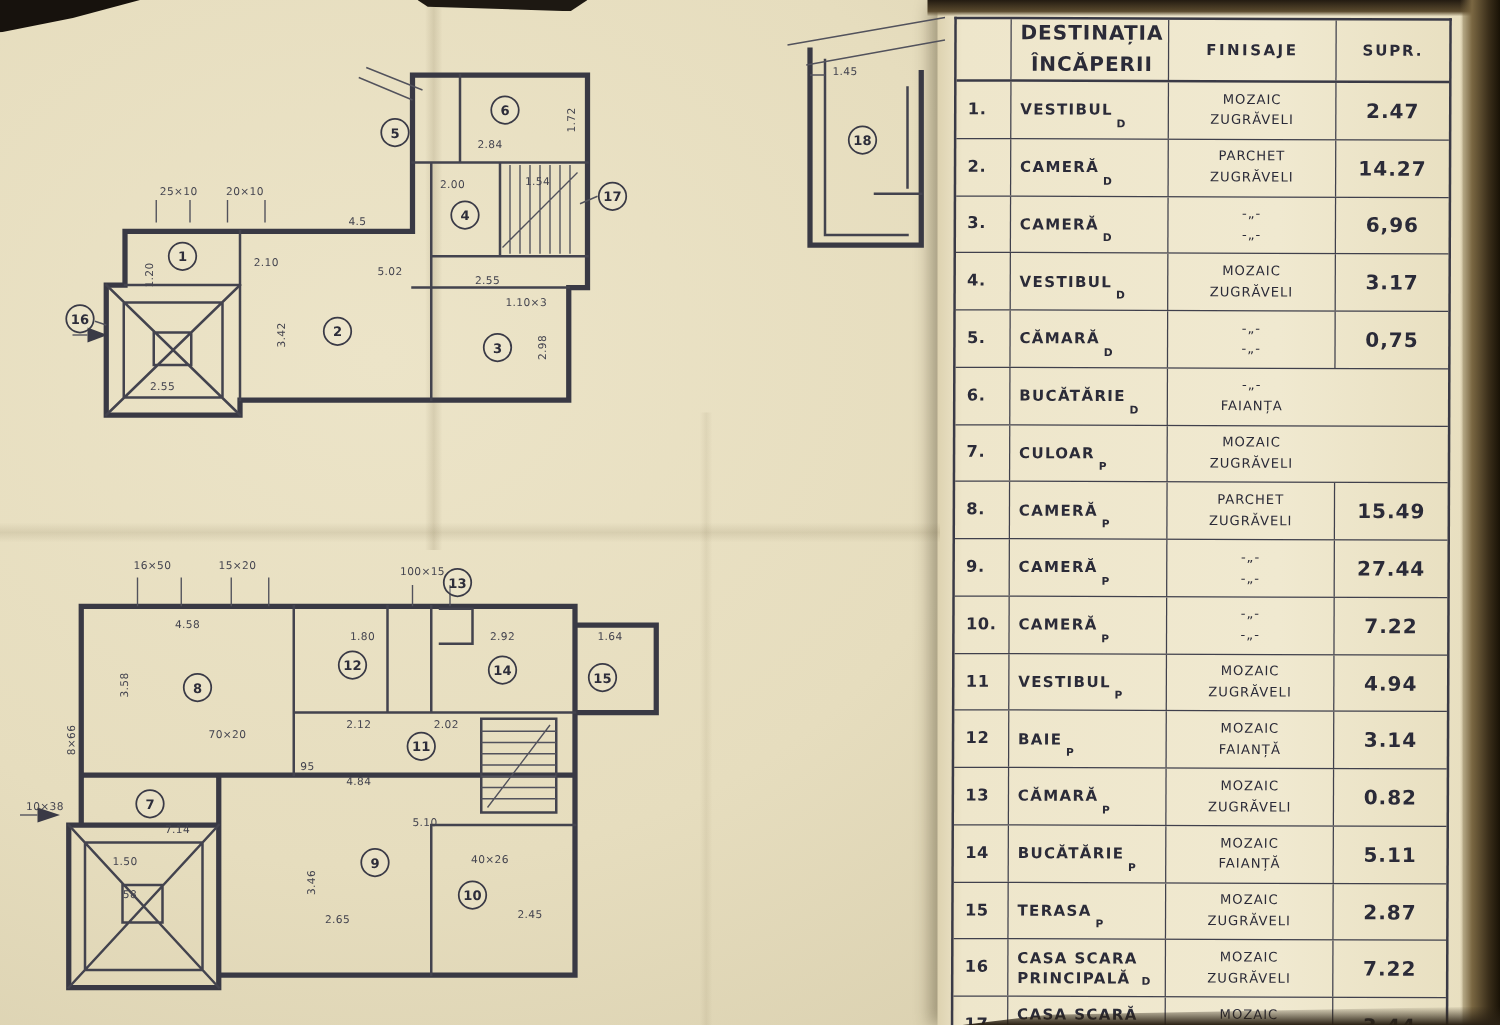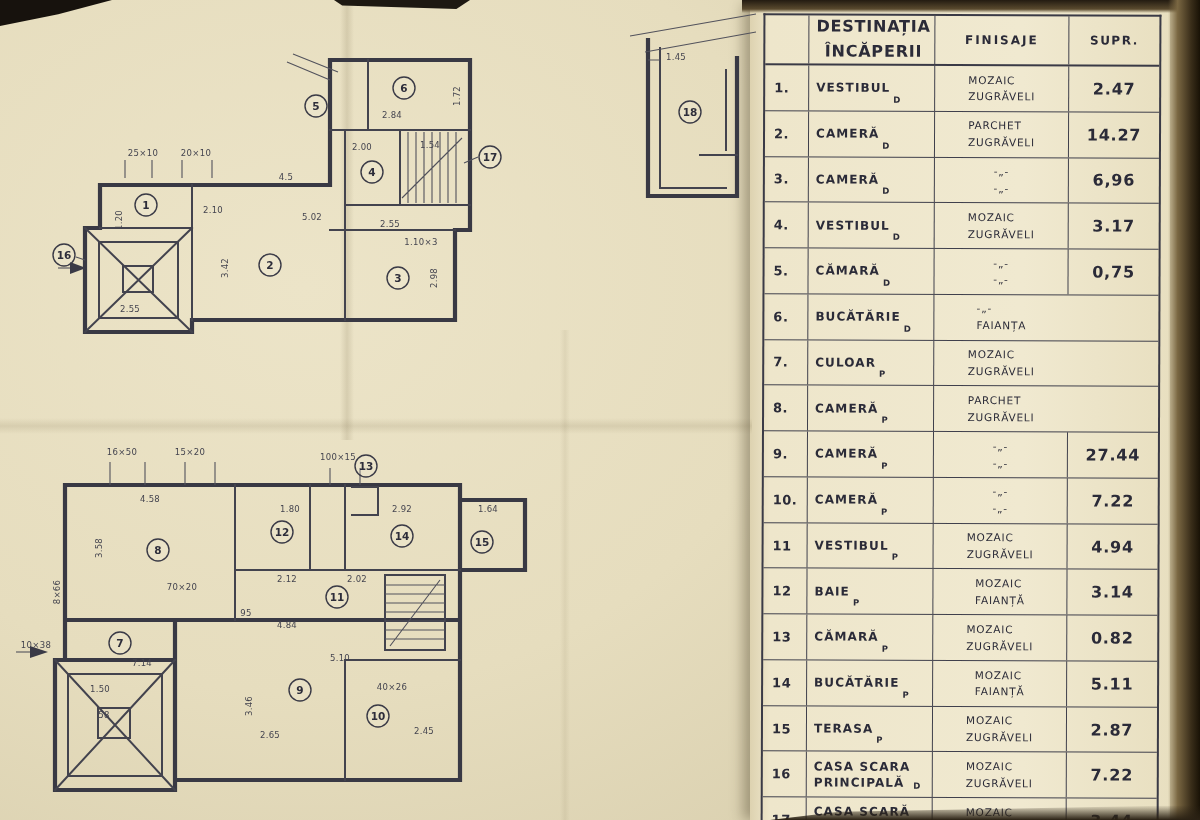--- a/index.html
+++ b/index.html
@@ -43,21 +43,21 @@
      padding:1px 3px;box-sizing:border-box;overflow:hidden;}
   .c:last-child{border-right:none;}
   .col-no{width:44px;flex:none;justify-content:flex-start;padding-left:9px;}
   .col-name{width:126px;flex:none;justify-content:flex-start;padding-left:7px;}
   .col-fin{width:134px;flex:none;}
   .col-area{flex:1;}
   .hand{white-space:pre-line;color:#2b2b38;}
   .no-t{font-size:13px;font-weight:600;letter-spacing:.5px;}
   .name-t{font-size:12px;font-weight:600;letter-spacing:1.1px;line-height:1.35;}
   .lvl{font-size:8.5px;font-weight:600;align-self:flex-end;margin:0 0 5px 3px;}
-  .fin-t{font-size:10.5px;letter-spacing:.8px;line-height:1.6;font-weight:500;}
+  .fin-t{font-size:10.5px;letter-spacing:.8px;text-align:center;line-height:1.6;font-weight:500;}
   .area-t{font-size:16px;font-weight:600;letter-spacing:.8px;}
   .h-dest{font-size:16px;letter-spacing:.8px;text-align:center;line-height:1.55;font-weight:600;}
   .h-fin{font-size:12px;letter-spacing:2px;font-weight:600;}
   .h-sup{font-size:12px;letter-spacing:1.5px;font-weight:600;}
 
   
   .plan{position:absolute;left:0;top:0;}
   .w4{stroke:#393944;stroke-width:4.2;fill:none;stroke-linecap:square;}
   .w2{stroke:#43434e;stroke-width:2;fill:none;stroke-linecap:square;}
   .w1{stroke:#52525c;stroke-width:1.1;fill:none;}
@@ -359,20 +359,23 @@
       <span class="hand no-t">8.</span>
     </div>
     <div class="c col-name">
       <span class="hand name-t">CAMERĂ</span>
       <span class="hand lvl">P</span>
     </div>
     <div class="c col-fin">
       <span class="hand fin-t">PARCHET
 ZUGRĂVELI</span>
     </div>
+    <div class="c col-area">
+      <span class="hand area-t">15.49</span>
+    </div>
   </div>
 
   <div class="trow">
     <div class="c col-no">
       <span class="hand no-t">9.</span>
     </div>
     <div class="c col-name">
       <span class="hand name-t">CAMERĂ</span>
       <span class="hand lvl">P</span>
     </div>

